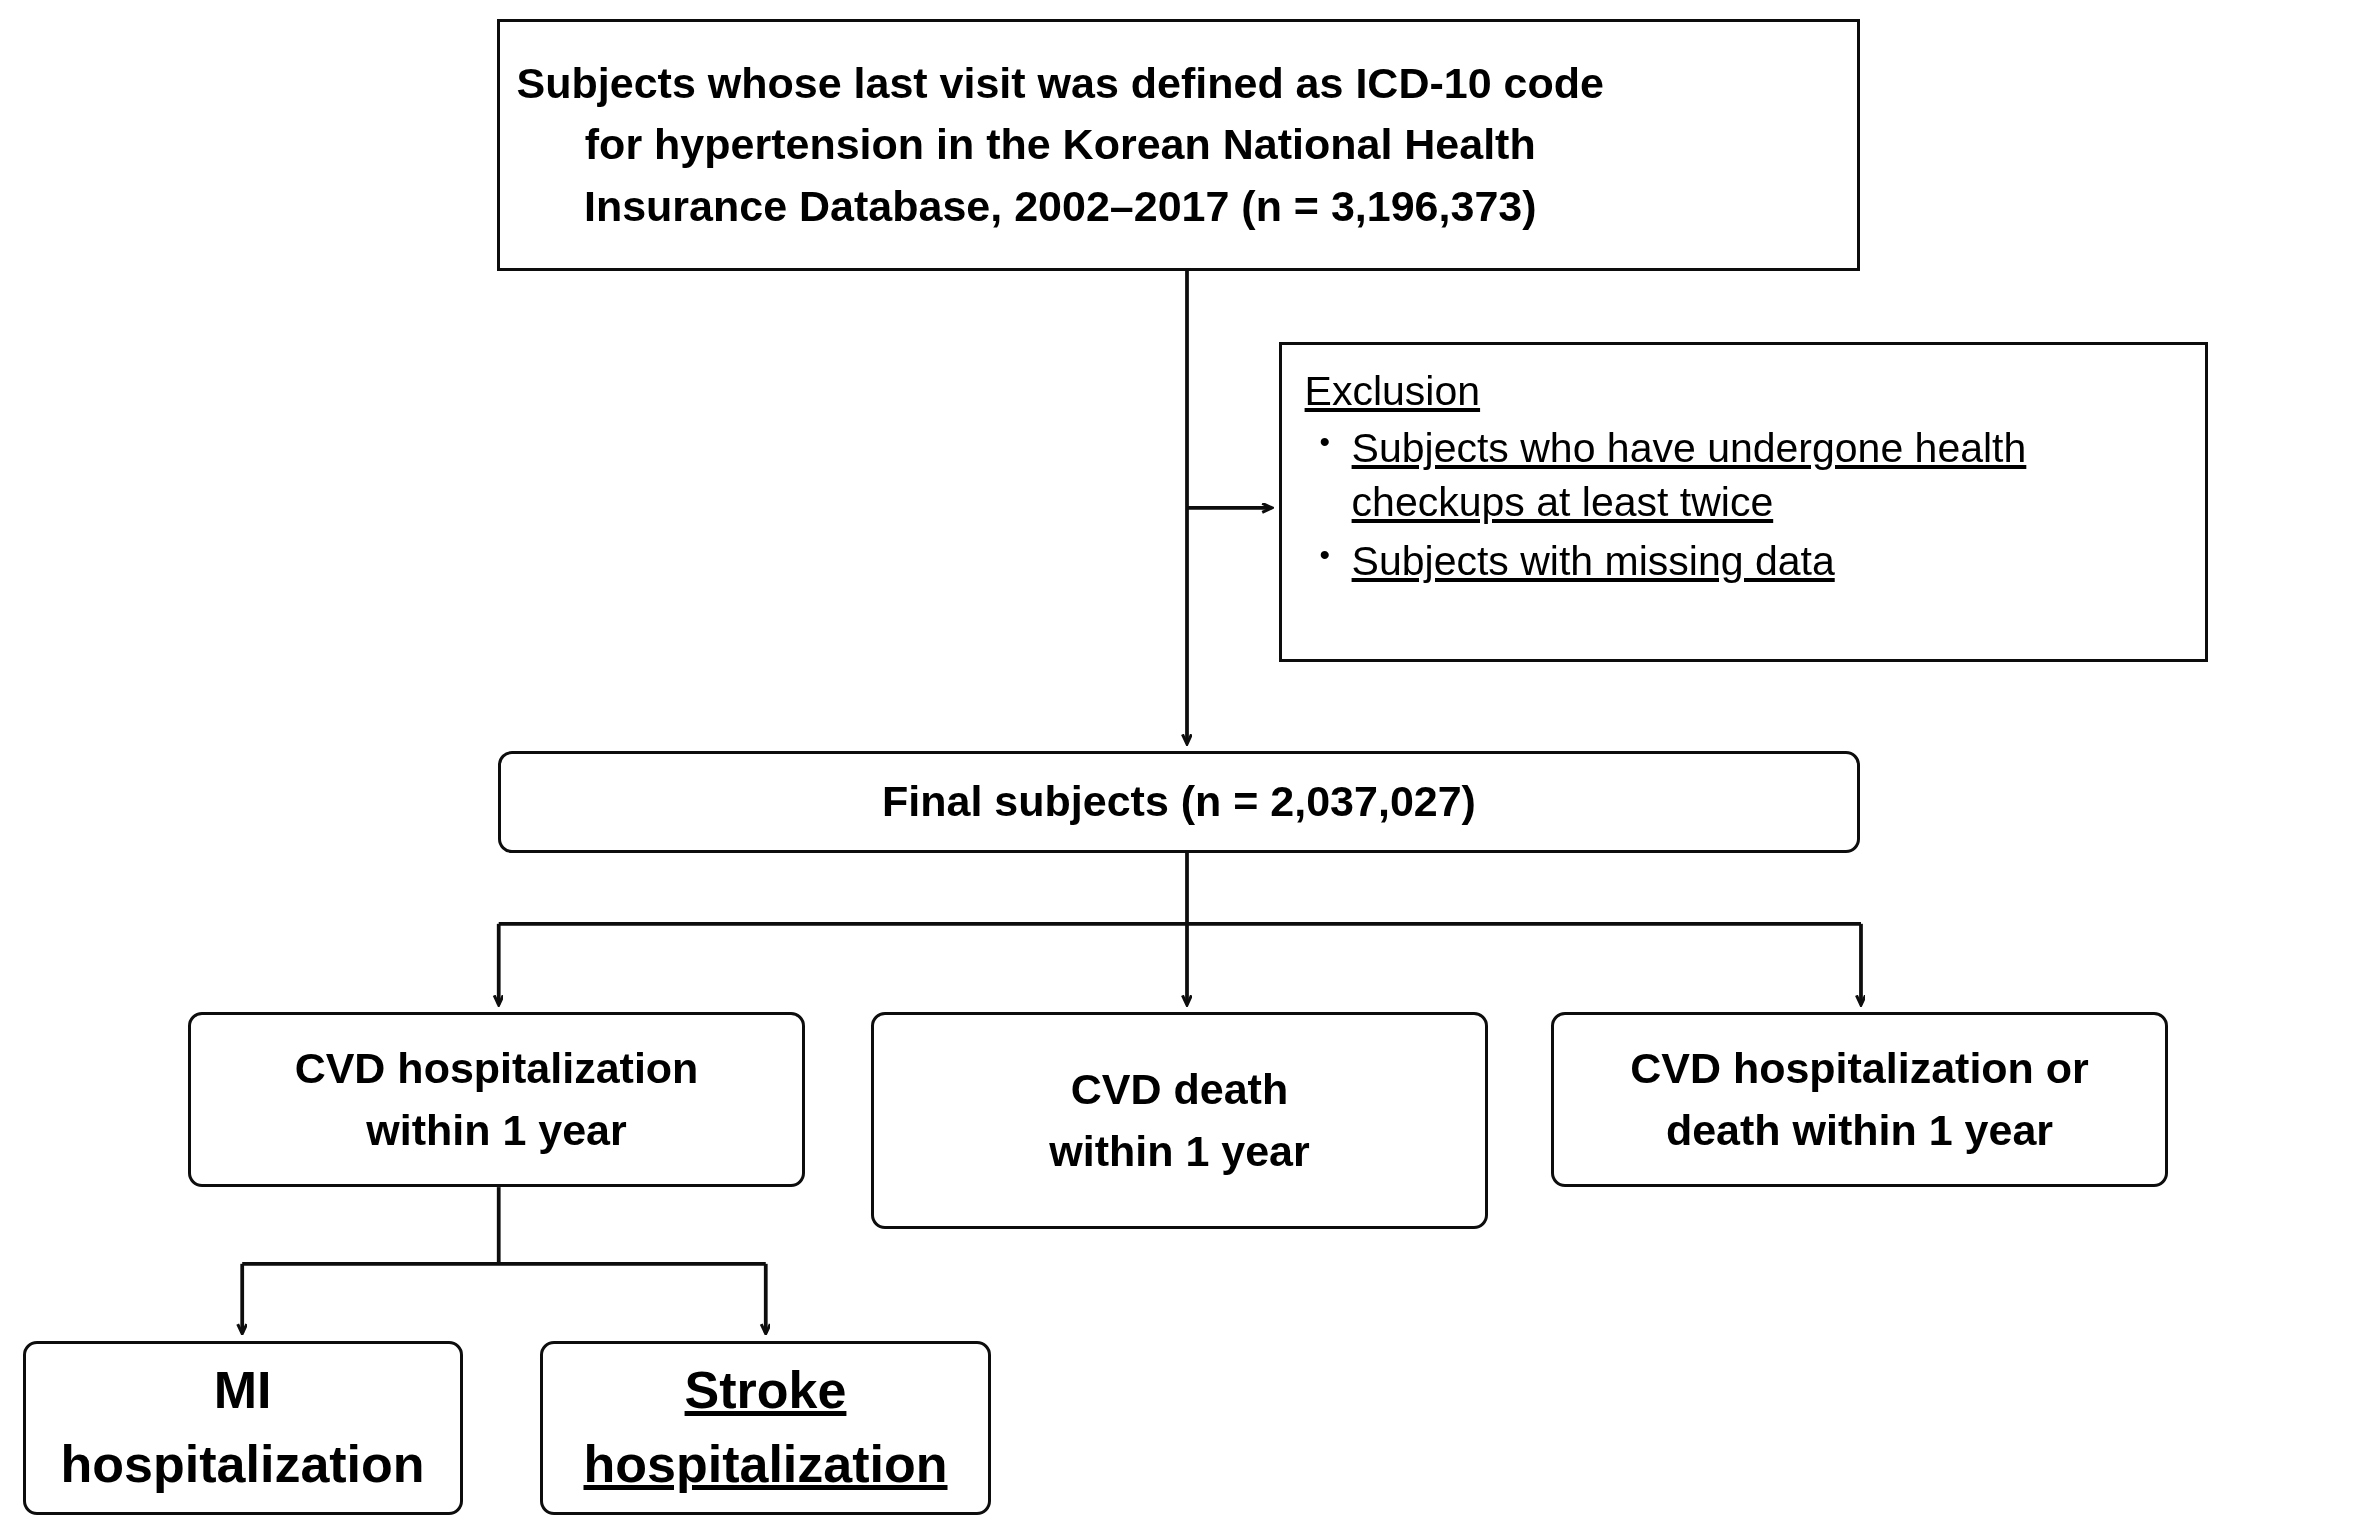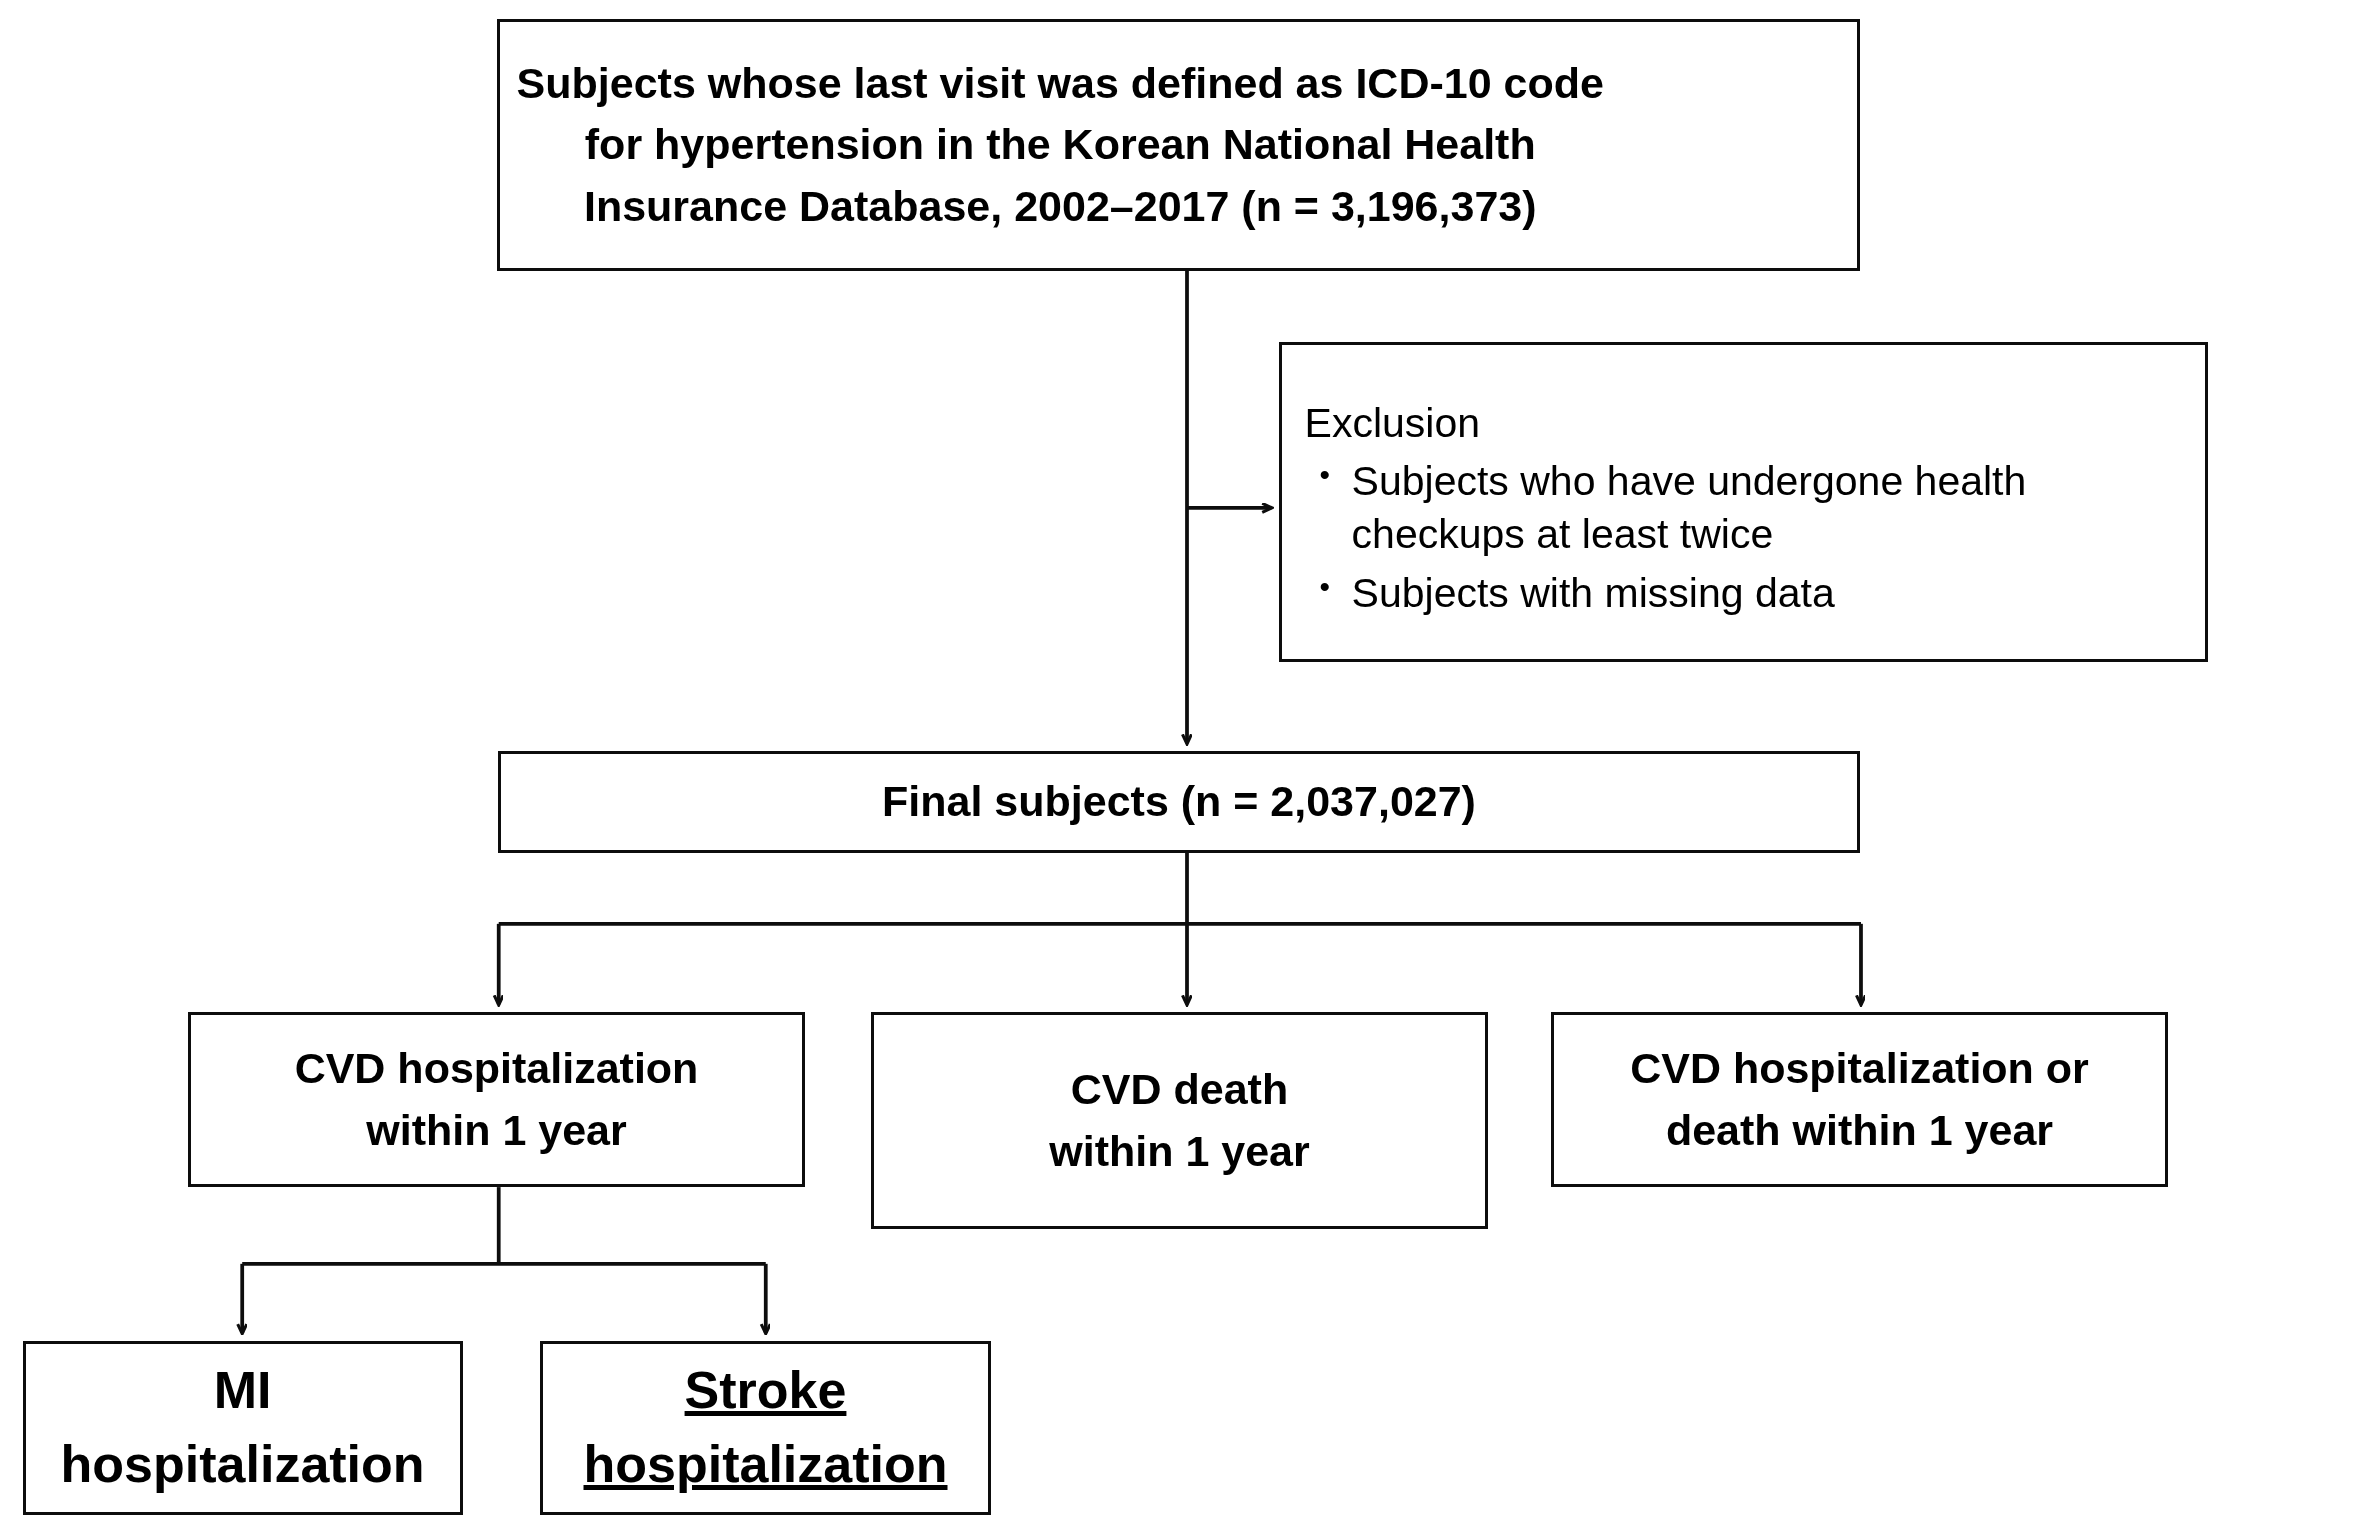--- a/index.html
+++ b/index.html
@@ -25,21 +25,21 @@
   }
   .node {
     position: absolute;
     box-sizing: border-box;
     background: #ffffff;
     border: 3.8px solid #0d0d0d;
     display: flex;
     flex-direction: column;
     justify-content: center;
   }
-  .node.centered { align-items: center; text-align: center; }
+  .node.centered { align-items: center; text-align: center; border-radius: 14px; }
 
   .txt {
     font-family: "Liberation Sans", sans-serif;
     color: #000000;
     font-weight: bold;
     line-height: 1.42;
     white-space: pre-line;
   }
 
   
@@ -47,22 +47,23 @@
     left: 497px; top: 19px; width: 1363px; height: 252px;
     padding: 0 16.6px;
     align-items: flex-start;
   }
   #node-source .txt { font-size: 43px; text-align: center; }
 
   
   #node-exclusion {
     left: 1279px; top: 342px; width: 929px; height: 320px;
     padding: 16.6px 19.6px 0 19.6px;
-    justify-content: center;
+    justify-content: flex-start;
     align-items: flex-start;
+    text-decoration: underline;
   }
   #node-exclusion .excl-title {
     font-family: "Liberation Sans", sans-serif;
     font-weight: normal;
     font-size: 41px;
     color: #000;
     line-height: 1.15;
     margin: 6px 0 3px 3px;
   }
   #node-exclusion ul {

